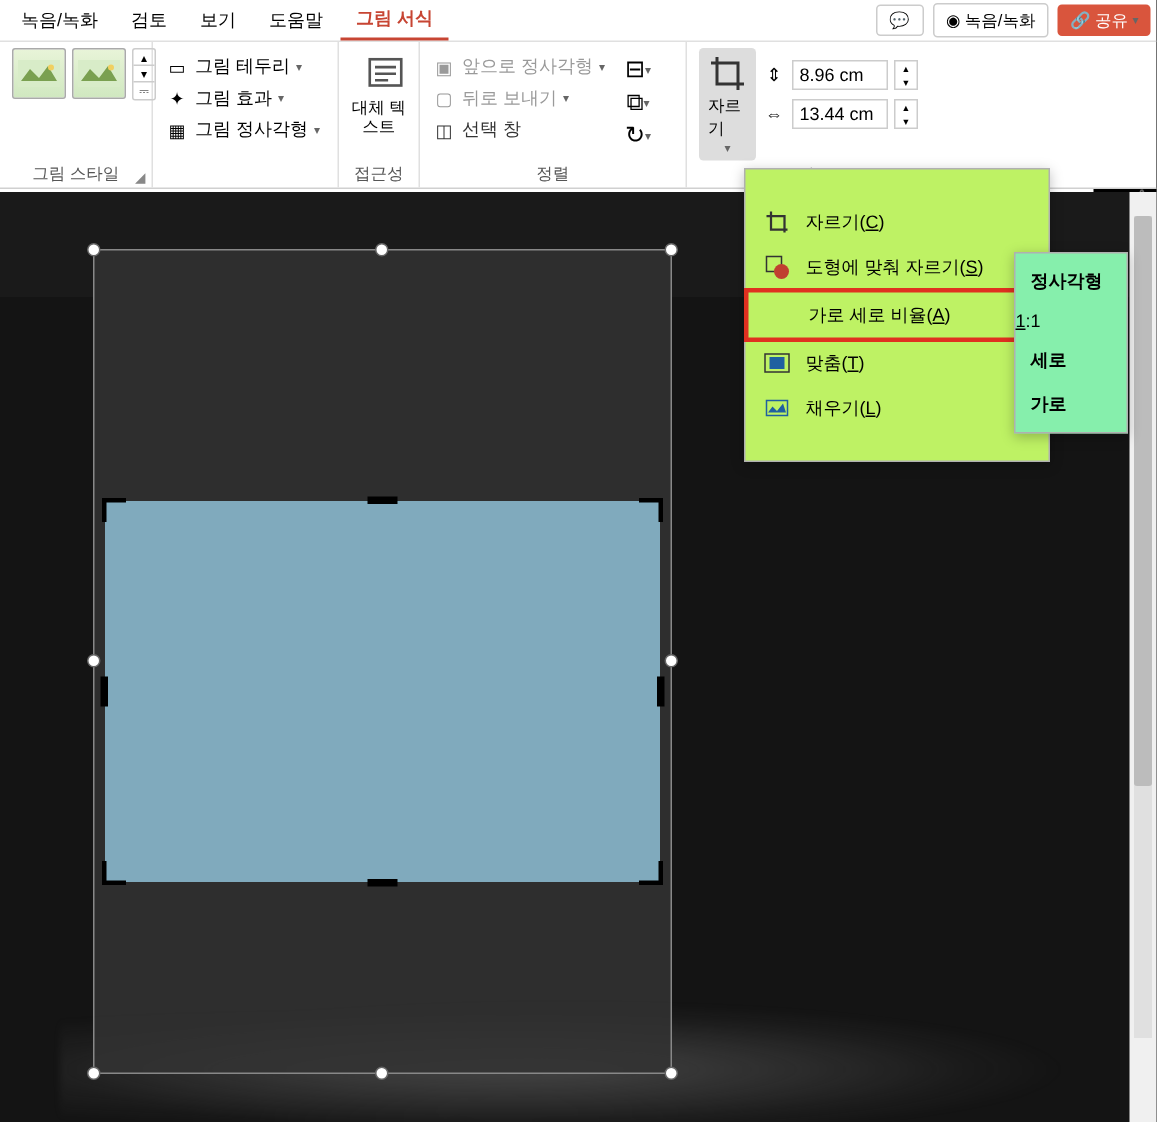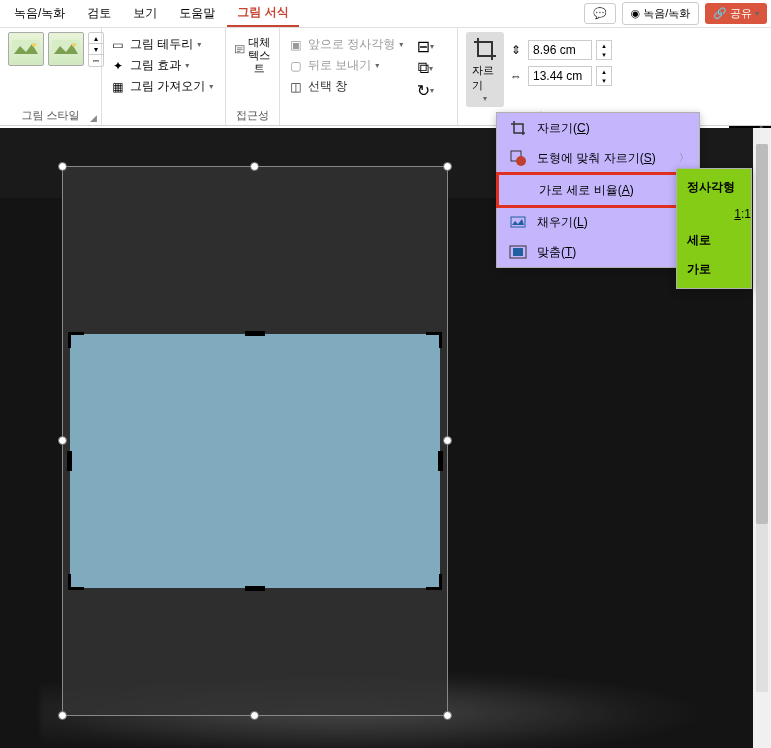--- a/index.html
+++ b/index.html
@@ -24,51 +24,51 @@
 .style-gal-arrows { display:flex; flex-direction:column; gap:0; border:1px solid #ccc; border-radius:2px; }
 .style-gal-arrows div { width:14px; height:11px; font-size:8px; display:flex; align-items:center; justify-content:center; border-bottom:1px solid #ccc; }
 .style-gal-arrows div:last-child { border-bottom:none; }
 
 .picfmt-group { width: 124px; }
 .picfmt-rows { display:flex; flex-direction:column; gap:4px; font-size:12px; padding-top: 4px;}
 .picfmt-rows .row { display:flex; align-items:center; gap:4px; cursor:pointer; }
 .drop-arrow { font-size:8px; color:#666; }
 
 .access-group { width: 54px; }
-.access-btn { display:flex; flex-direction:row; align-items:flex-start; gap:2px; padding-top:4px; font-size:11px; }
+.access-btn { display:flex; flex-direction:column; align-items:flex-end; gap:2px; padding-top:4px; font-size:11px; }
 .access-btn svg { width:28px; height:28px; }
 
 .arrange-group { width: 178px; }
 .arrange-rows { display:flex; flex-direction:column; gap:4px; font-size:12px; padding-top:4px;}
 .arrange-rows .row { display:flex; align-items:center; gap:4px; color:#9a9a9a; cursor:pointer; }
 .arrange-rows .row.enabled { color:#333; }
 .arrange-right-col { display: flex; flex-direction: column; gap: 6px; padding-left: 10px; padding-top: 6px;}
 .small-ico { width:16px; height:16px; display:flex; align-items:center; justify-content:center; }
 
 .size-group { width: 148px; border-right:none; }
 .crop-btn { display:flex; flex-direction:column; align-items:center; gap:1px; padding-top:2px; font-size:11px; background:#ddd; padding: 4px 6px; border-radius:3px;}
 .crop-btn svg { width:26px; height:26px; }
 .size-inputs { display:flex; flex-direction:column; gap:6px; padding-top:8px;}
 .size-row { display:flex; align-items:center; gap:4px; font-size:12px;}
 .size-row input { width:64px; font-size:12px; padding:2px 4px; border:1px solid #ccc; }
 .spinner { display:flex; flex-direction:column; border:1px solid #ccc;}
 .spinner div { width:14px; height:9px; font-size:7px; display:flex; align-items:center; justify-content:center;}
 
 .collapse-caret { position:absolute; top:96px; right:6px; color:#666; }
 
-.dropdown-menu { position:absolute; top:112px; left:496px; width:204px; background:#c4b5fd; border:1px solid #b0b0b0; box-shadow:0 2px 8px rgba(0,0,0,0.25); z-index:100; padding:0 0; }
+.dropdown-menu { position:absolute; top:112px; left:496px; width:204px; background:#bef264; border:1px solid #b0b0b0; box-shadow:0 2px 8px rgba(0,0,0,0.25); z-index:100; padding:20px 0; }
 .dropdown-item { display:flex; align-items:center; gap:10px; padding:6px 12px; font-size:12px; position:relative; }
 .dropdown-item.highlighted { border:3px solid #e03020; margin:-1px; }
 .dropdown-item .chev { position:absolute; right:10px; font-size:10px; color:#666;}
 .dropdown-item svg, .dropdown-item .ico { width:18px; height:18px; flex-shrink:0;}
 .dropdown-item .sc { text-decoration: underline; }
 
-.submenu { position:absolute; top:168px; left:676px; width:76px; background:#84cc16; border:1px solid #b0b0b0; box-shadow:0 2px 8px rgba(0,0,0,0.25); z-index:101; padding:4px 0; font-size:12px;}
+.submenu { position:absolute; top:168px; left:676px; width:76px; background:#86efac; border:1px solid #b0b0b0; box-shadow:0 2px 8px rgba(0,0,0,0.25); z-index:101; padding:4px 0; font-size:12px;}
 .submenu .sect-head { font-weight:600; padding:6px 10px; }
-.submenu .it { padding:5px 0; text-align:right; cursor:pointer;}
+.submenu .it { padding:5px 0; text-align:left; cursor:pointer;}
 .submenu .it .sc { text-decoration: underline; }
 .submenu .it.hl { background:#e8e8e8; }
 
 .canvas-area { position:absolute; top:128px; left:0; right:0; bottom:0; background:#1a1a1a; }
 .slide-bg { position:absolute; left:0; top:70px; right:18px; height:560px; background: #141414; }
 .slide-bg::after { content:""; position:absolute; bottom:0; left:40px; right:40px; height:90px; background: radial-gradient(ellipse at center, rgba(120,120,120,0.35), transparent 70%), radial-gradient(ellipse at 30% 50%, rgba(100,100,100,0.3), transparent 60%); filter: blur(2px);}
 .img-sel { position:absolute; left:62px; top:38px; width:386px; height:550px; border:1px solid #888; background: rgba(50,50,50,0.85);}
 .handle { position:absolute; width:9px; height:9px; background:#fff; border:1px solid #666; border-radius:50%; }
 .h-tl{top:-5px;left:-5px;} .h-tm{top:-5px;left:calc(50% - 5px);} .h-tr{top:-5px;right:-5px;}
 .h-ml{top:calc(50% - 5px);left:-5px;} .h-mr{top:calc(50% - 5px);right:-5px;}
@@ -154,21 +154,21 @@
           <span>그림 테두리</span>
           <span class="drop-arrow">▾</span>
         </div>
       <div class="row">
           <span class="small-ico">✦</span>
           <span>그림 효과</span>
           <span class="drop-arrow">▾</span>
         </div>
       <div class="row">
           <span class="small-ico">▦</span>
-          <span>그림 가져오기</span>
+          <span>그림 정사각형</span>
           <span class="drop-arrow">▾</span>
         </div>
     </div>
     <div style="height:14px"></div>
   </div>
 
   <div class="ribbon-group access-group">
     <div class="access-btn">
       <svg viewBox="0 0 32 32">
           <rect x="4" y="4" width="24" height="20" fill="none" stroke="#555" stroke-width="2"></rect>
@@ -198,20 +198,21 @@
             <span class="small-ico">◫</span>
             <span>선택 창</span>
           </div>
     </div>
     <div class="arrange-right-col">
       <div class="small-ico">⊟<span class="drop-arrow">▾</span></div>
       <div class="small-ico">⧉<span class="drop-arrow">▾</span></div>
       <div class="small-ico">↻<span class="drop-arrow">▾</span></div>
     </div>
     </div>
+    <div class="ribbon-group-label">정렬</div>
   </div>
 
   <div class="ribbon-group size-group">
     <div class="top">
       <div class="crop-btn">
         <svg viewBox="0 0 26 26">
             <path d="M6 2 V20 H24 M2 6 H20 V24" stroke="#333" stroke-width="2" fill="none"></path>
           </svg>
         <span>자르기</span>
         <span class="drop-arrow">▾</span>
@@ -258,31 +259,31 @@
     <span><span>도형에 맞춰 자르기</span>(<span class="sc">S</span>)</span>
     <span class="chev">〉</span>
   </div>
   <div class="dropdown-item highlighted">
     <span class="ico"></span>
     <span><span>가로 세로 비율</span>(<span class="sc">A</span>)</span>
     <span class="chev">〉</span>
   </div>
   <div class="dropdown-item">
     <svg viewBox="0 0 18 18">
+        <rect x="1" y="3" width="16" height="12" fill="none" stroke="#333"></rect>
+        <rect x="4" y="5" width="10" height="8" fill="#2060a0"></rect>
+      </svg>
+    <span><span>맞춤</span>(<span class="sc">T</span>)</span>
+  </div>
+  <div class="dropdown-item">
+    <svg viewBox="0 0 18 18">
         <rect x="2" y="4" width="14" height="10" fill="none" stroke="#2060a0"></rect>
         <path d="M3 12 L6 8 L9 11 L13 6 L15 12 Z" fill="#2060a0"></path>
       </svg>
     <span><span>채우기</span>(<span class="sc">L</span>)</span>
-  </div>
-  <div class="dropdown-item">
-    <svg viewBox="0 0 18 18">
-        <rect x="1" y="3" width="16" height="12" fill="none" stroke="#333"></rect>
-        <rect x="4" y="5" width="10" height="8" fill="#2060a0"></rect>
-      </svg>
-    <span><span>맞춤</span>(<span class="sc">T</span>)</span>
   </div>
 </div>
 
 <div class="submenu">
   <div class="sect-head">정사각형</div>
   <div class="it"><span class="sc">1</span>:1</div>
   <div class="sect-head">세로</div>
   <div class="sect-head">가로</div>
 </div>
 

